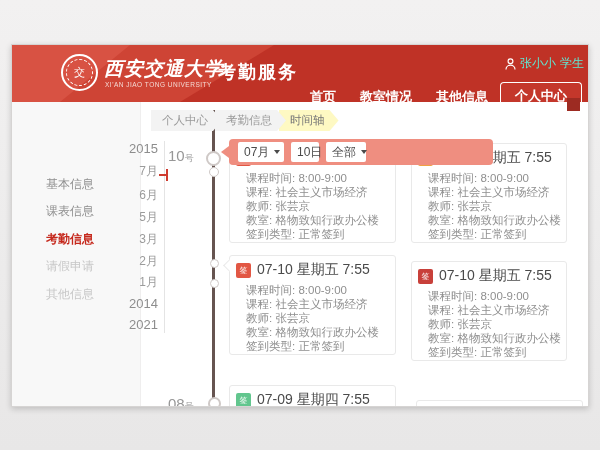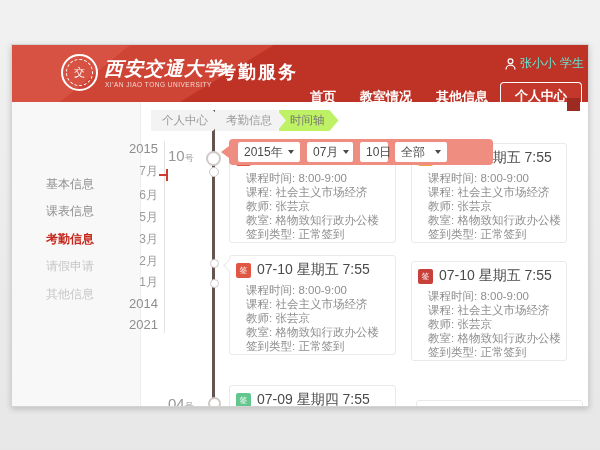--- a/index.html
+++ b/index.html
@@ -35,21 +35,21 @@
   .side-item { position:absolute; left:34px; font-size:12px; white-space:nowrap; cursor:pointer; }
   .side-item.n { color:#8f8f8f; }
   .side-item.a { color:#c5281c; font-weight:bold; }
   .side-item.d { color:#c7c7c7; }
 
   
   .crumb { position:absolute; top:65px; height:21px; line-height:21px; font-size:11.5px; color:#999;
            padding:0 14px 0 11px; background:#f3f3f3; white-space:nowrap; cursor:pointer;
            clip-path:polygon(0 0,calc(100% - 9px) 0,100% 50%,calc(100% - 9px) 100%,0 100%);
            filter:drop-shadow(1px 0 0 #d7d7d7) drop-shadow(-1px 0 0 #d7d7d7) drop-shadow(0 1px 0 #d7d7d7) drop-shadow(0 -1px 0 #d7d7d7); }
-  .crumb.active { background:#bef264; color:#777; }
+  .crumb.active { background:#fef9c3; color:#777; }
 
   
   .scale { position:absolute; left:100px; top:57px; width:46px; }
   .scale span { position:absolute; right:0; white-space:nowrap; cursor:pointer; }
   .sc-y { font-size:13px; color:#8d8d8d; }
   .sc-m { font-size:12px; color:#9b9b9b; }
   .scale-line { position:absolute; left:152px; top:96px; width:1px; height:192px; background:#e4e4e4; }
   .mark-h { position:absolute; left:147px; top:129px; width:8px; height:2px; background:#cf3b2f; }
   .mark-v { position:absolute; left:154px; top:124px; width:2px; height:12px; background:#cf3b2f; }
   .daylab { position:absolute; left:156px; width:40px; color:#979797; white-space:nowrap; }
@@ -137,45 +137,41 @@
       <span class="sc-y" style="top:215px">2021</span>
     </div>
     <div class="scale-line"></div>
     <div class="mark-h"></div>
     <div class="mark-v"></div>
 
     <div class="daylab" style="top:102px">
       <b>10</b><i>号</i>
     </div>
     <div class="daylab" style="top:350px">
-      <b>04</b><i>号</i>
+      <b>08</b><i>号</i>
     </div>
 
     <div class="tl-line"></div>
     <div class="dot" style="left:194px;top:106px;width:15px;height:15px;"></div>
     <div class="dot" style="left:197px;top:122px;width:10px;height:10px;border-width:1.5px;"></div>
     <div class="dot" style="left:198px;top:214px;width:9px;height:9px;border-width:1.5px;"></div>
     <div class="dot" style="left:198px;top:234px;width:9px;height:9px;border-width:1.5px;"></div>
     <div class="dot" style="left:196px;top:352px;width:13px;height:13px;"></div>
 
     <div class="fbar-tail"></div>
     <div class="fbar">
-      <div class="fsel" style="width:62px">
-        <span>2015年</span>
-        <span class="caret"></span>
-      </div>
       <div class="fsel" style="width:46px">
         <span>07月</span>
         <span class="caret"></span>
       </div>
       <div class="fsel" style="width:28px">
         <span>10日</span>
         <span class="caret"></span>
       </div>
-      <div class="fsel" style="width:52px">
+      <div class="fsel" style="width:40px">
         <span>全部</span>
         <span class="caret"></span>
       </div>
     </div>
 
     <div class="card" style="left:217px;top:98px;width:167px;height:100px;">
       <div class="ttl">
           <span class="seal s-rd">签</span>
         <span>07-10 星期五 7:55</span>
         </div>

